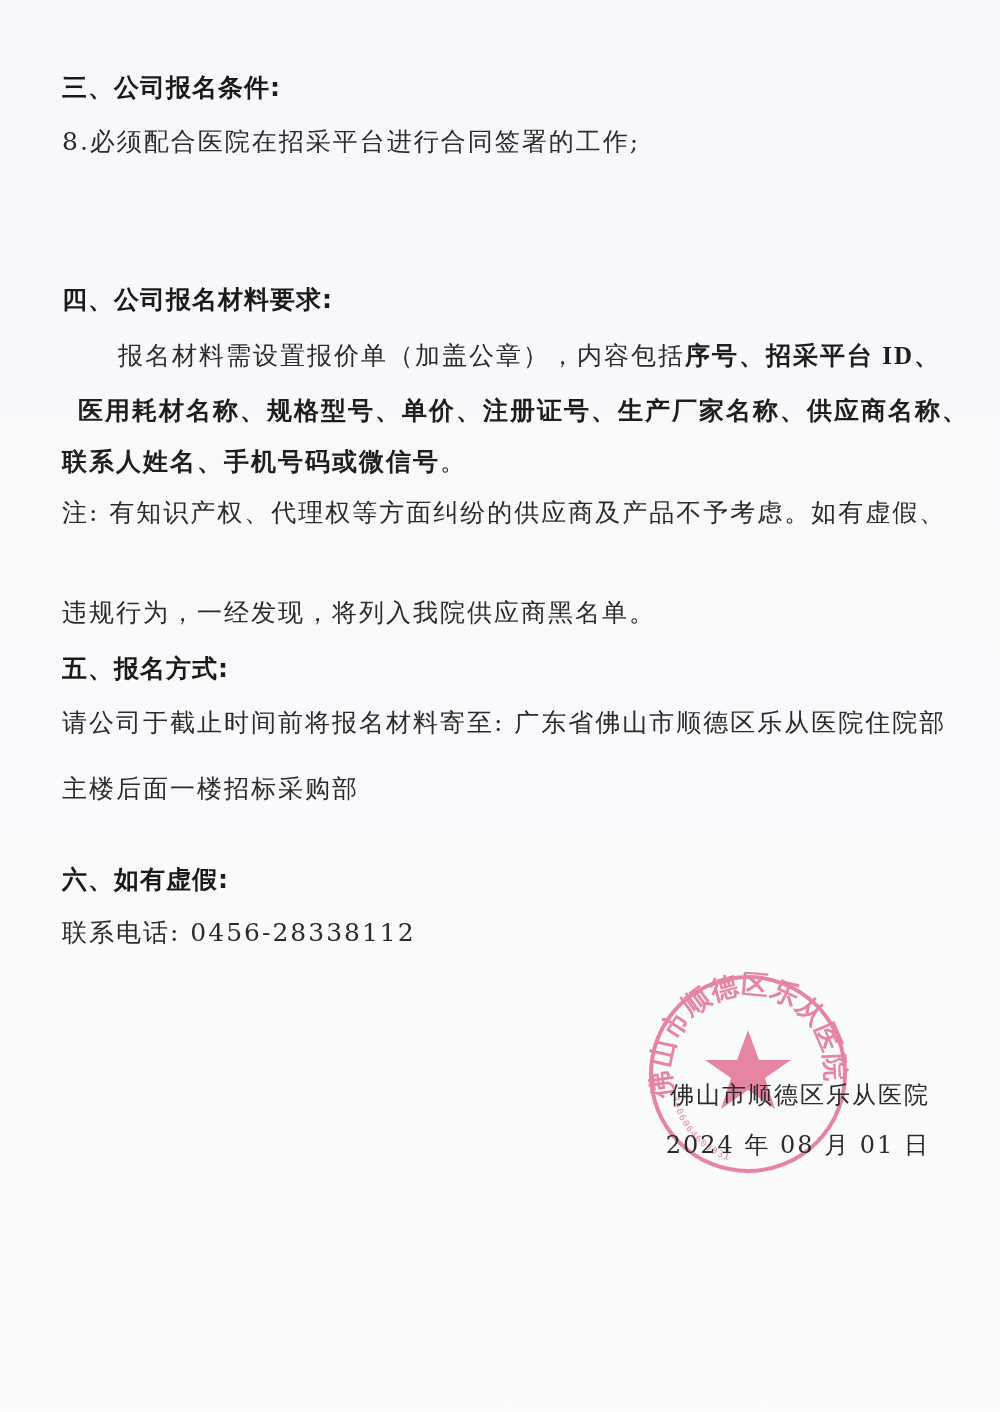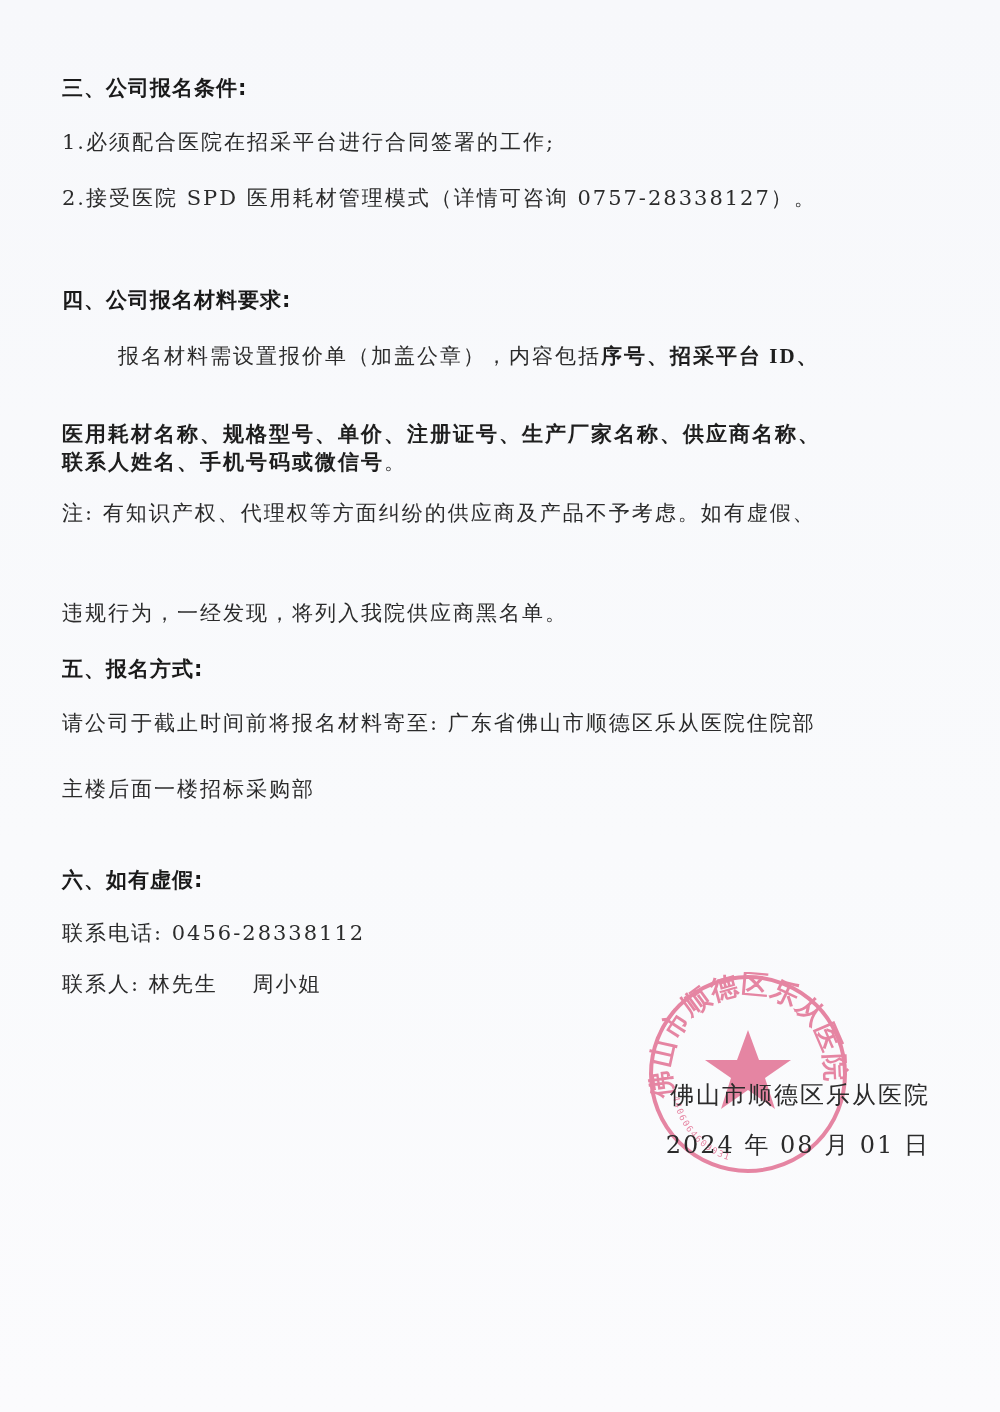--- a/index.html
+++ b/index.html
@@ -17,21 +17,21 @@
     }
     .page {
       position: absolute;
       left: 0; top: 0;
       width: 1000px; height: 1412px;
       background: linear-gradient(180deg, #f7f8fb 0%, #f9fafc 60%, #fbfbfd 100%);
     }
     .line {
       position: absolute;
       left: 62px;
-      font-size: 21px;
+      font-size: 25px;
       line-height: 32px;
       white-space: nowrap;
       letter-spacing: 2px;
       color: #2b2b2b;
     }
     .heading {
       font-family: "DejaVu Sans", "Liberation Sans", sans-serif;
       font-weight: bold;
       color: #1a1a1a;
       letter-spacing: 1px;
@@ -57,41 +57,39 @@
       color: #2b2b2b;
       white-space: nowrap;
     }
   </style>
 </head>
 <body>
 
 <div class="page">
 
   <div class="line heading" style="top:72px;">三、公司报名条件:</div>
-  <div class="line" style="top:126px;">1.必须配合医院在招采平台进行合同签署的工作;</div>
-  <div class="line" style="top:182px;">2.接受医院 SPD 医用耗材管理模式（详情可咨询 0757-28338127）。</div>
+  <div class="line" style="top:126px;">8.必须配合医院在招采平台进行合同签署的工作;</div>
 
   <div class="line heading" style="top:284px;">四、公司报名材料要求:</div>
   <div class="line indent" style="top:340px;">
     <span>报名材料需设置报价单（加盖公章），内容包括</span><span class="bold">序号、招采平台 ID、</span>
   </div>
-  <div class="line bold" style="top:418px;">医用耗材名称、规格型号、单价、注册证号、生产厂家名称、供应商名称、</div>
+  <div class="line bold" style="top:395px;margin-left:16px;">医用耗材名称、规格型号、单价、注册证号、生产厂家名称、供应商名称、</div>
   <div class="line" style="top:446px;">
     <span class="bold">联系人姓名、手机号码或微信号</span><span>。</span>
   </div>
   <div class="line" style="top:497px;">注: 有知识产权、代理权等方面纠纷的供应商及产品不予考虑。如有虚假、</div>
   <div class="line" style="top:549px;margin-top:48px;">违规行为，一经发现，将列入我院供应商黑名单。</div>
 
   <div class="line heading" style="top:653px;">五、报名方式:</div>
   <div class="line" style="top:707px;">请公司于截止时间前将报名材料寄至: 广东省佛山市顺德区乐从医院住院部</div>
   <div class="line" style="top:773px;">主楼后面一楼招标采购部</div>
 
   <div class="line heading" style="top:864px;">六、如有虚假:</div>
   <div class="line" style="top:917px;">联系电话: 0456-28338112</div>
-  <div class="line" style="top:968px;white-space:pre;">联系人: 林先生    周小姐</div>
 
   <svg class="stamp" viewBox="0 0 204 204">
     <defs>
       <path id="ringPath" d="M 30 130 A 78 78 0 1 1 172 134" fill="none"></path>
       <path id="serialPath" d="M 26 118 A 80 80 0 0 0 150 178" fill="none"></path>
     </defs>
     <circle cx="102" cy="102" r="97" fill="none" stroke="#e0658a" stroke-width="4"></circle>
     <text font-family="DejaVu Sans, Liberation Sans, sans-serif" font-size="27" font-weight="bold" fill="#e0658a" letter-spacing="1">
       <textPath href="#ringPath" startOffset="2%">佛山市顺德区乐从医院</textPath>
     </text>

